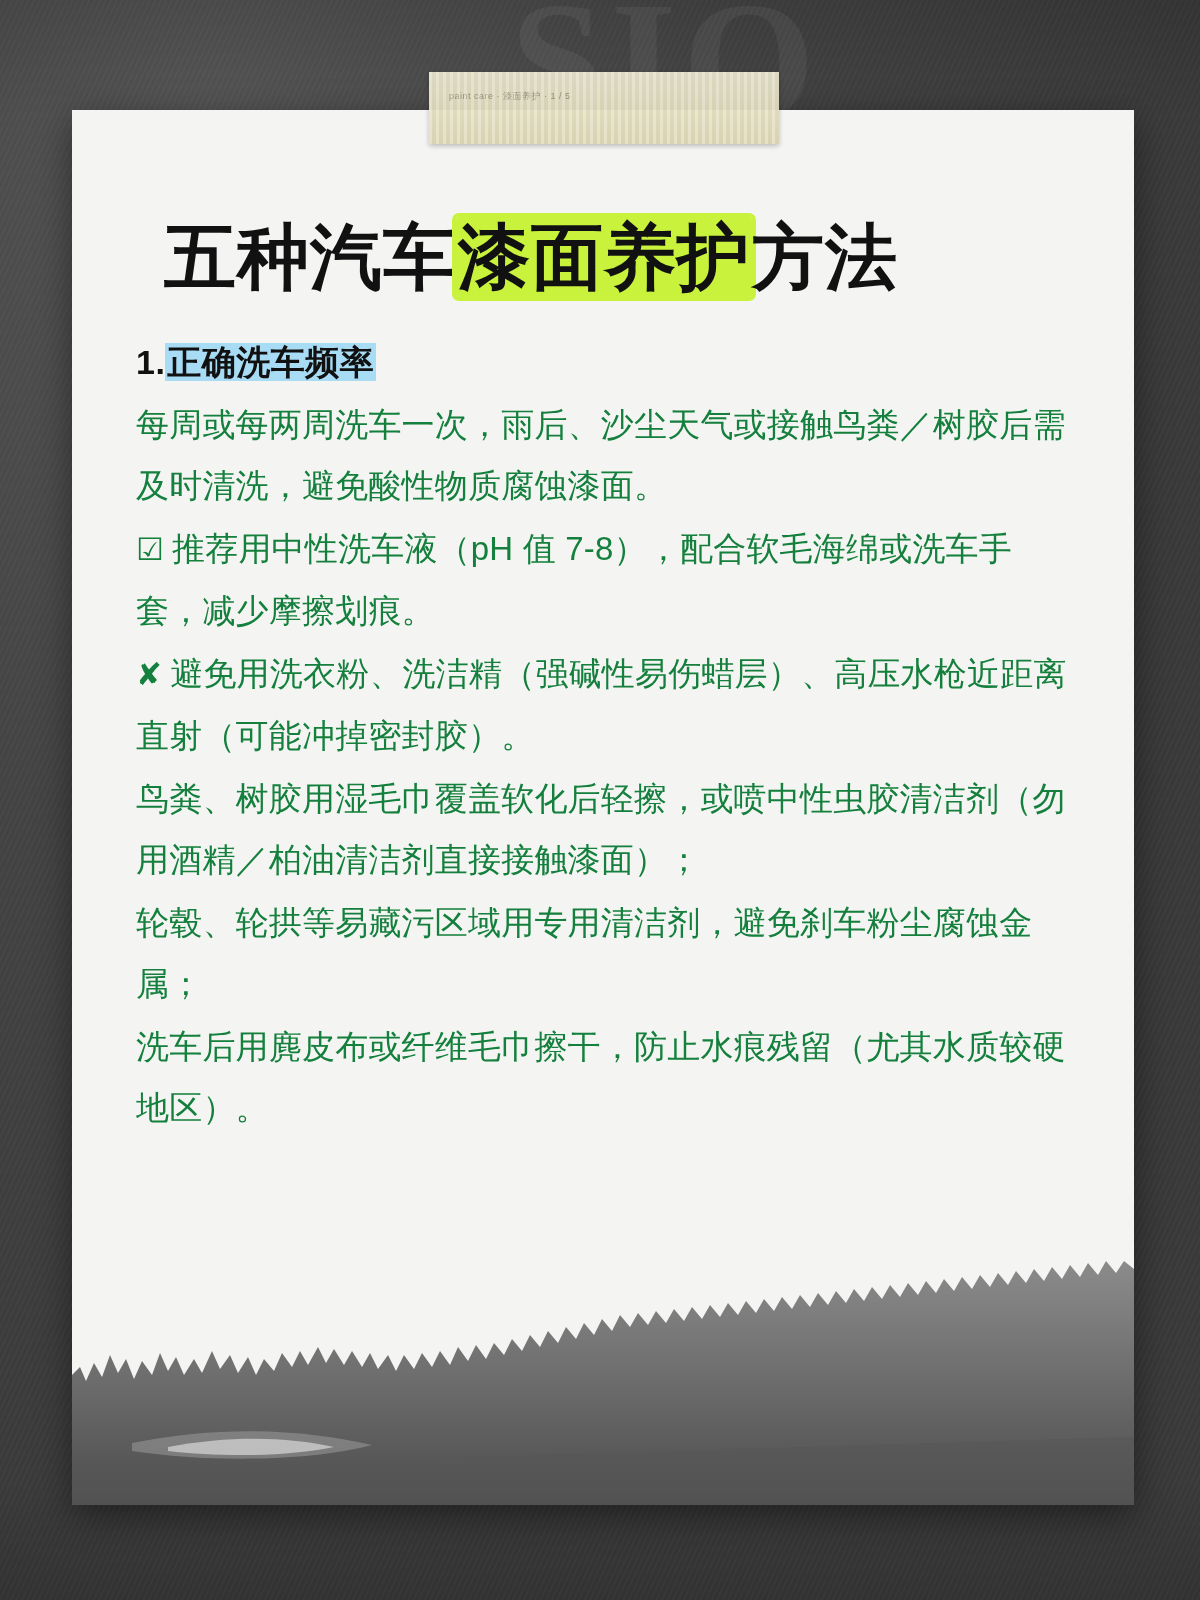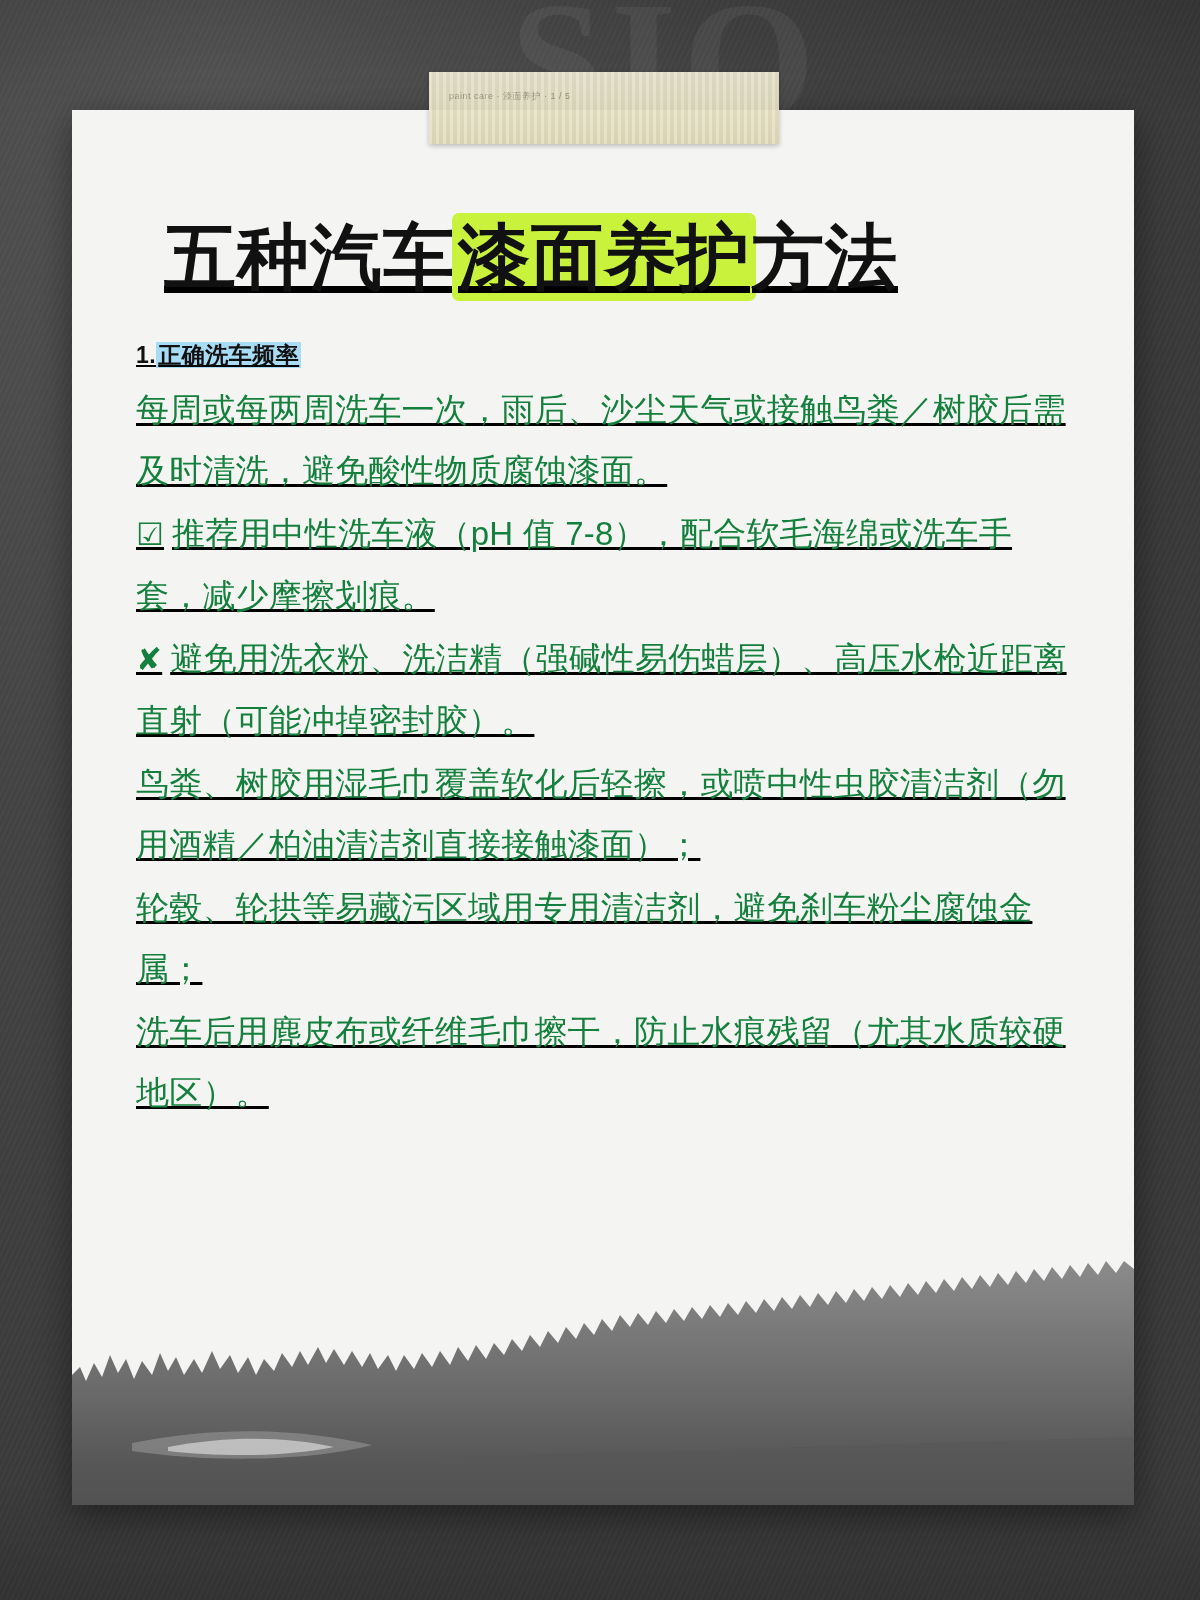--- a/index.html
+++ b/index.html
@@ -51,21 +51,20 @@
     top: 110px;
     width: 1062px;
     height: 1395px;
     background: #f4f5f3;
     box-shadow: 0 10px 34px rgba(0,0,0,0.45);
   }
   .sheet-inner {
     position: absolute;
     inset: 0;
     padding: 72px 58px 0 58px;
-    text-decoration: underline;
   }
 
   
   .torn {
     position: absolute;
     left: 0; right: 0; bottom: 0;
     height: 250px;
     overflow: hidden;
     pointer-events: none;
   }
@@ -116,21 +115,21 @@
 
   h2.section {
     font-size: 41px;
     font-weight: bold;
     color: #111;
     margin: 0 0 26px 6px;
     letter-spacing: .5px;
   }
 
   .sub {
-    font-size: 23px;
+    font-size: 34px;
     font-weight: bold;
     color: #111;
     margin: 0 0 8px 6px;
     letter-spacing: .5px;
   }
   .sub .num { font-weight: bold; }
   .sub .hl {
     background: #a8dcf5;
     padding: 0 2px;
   }

